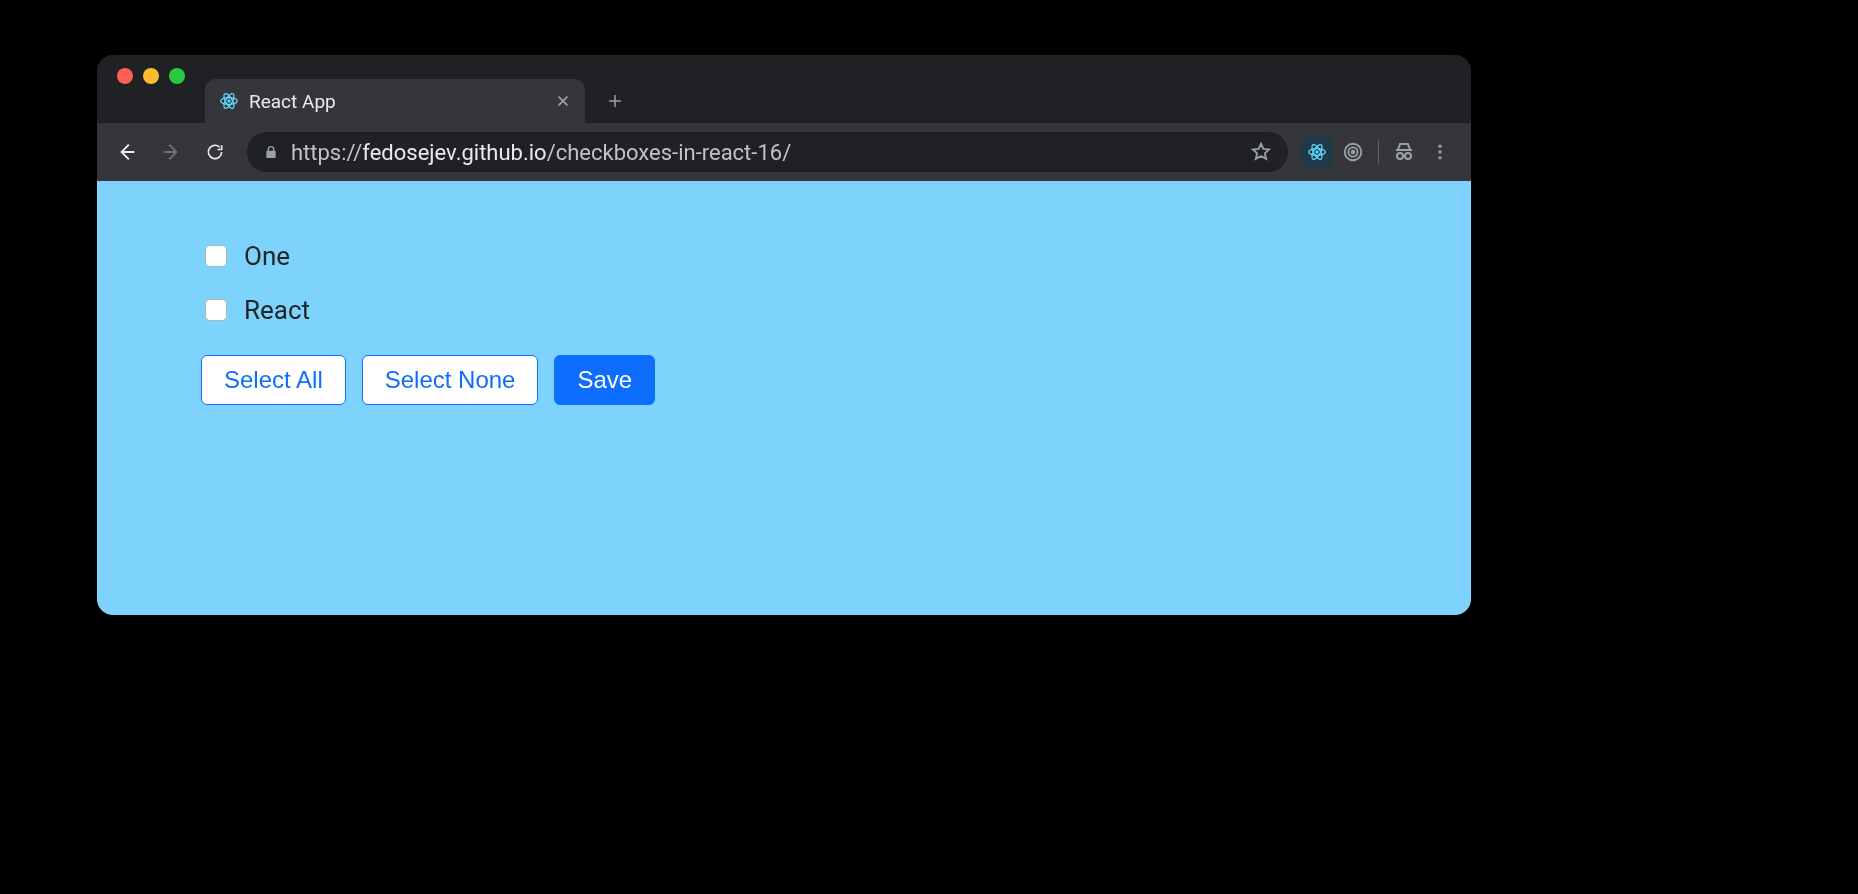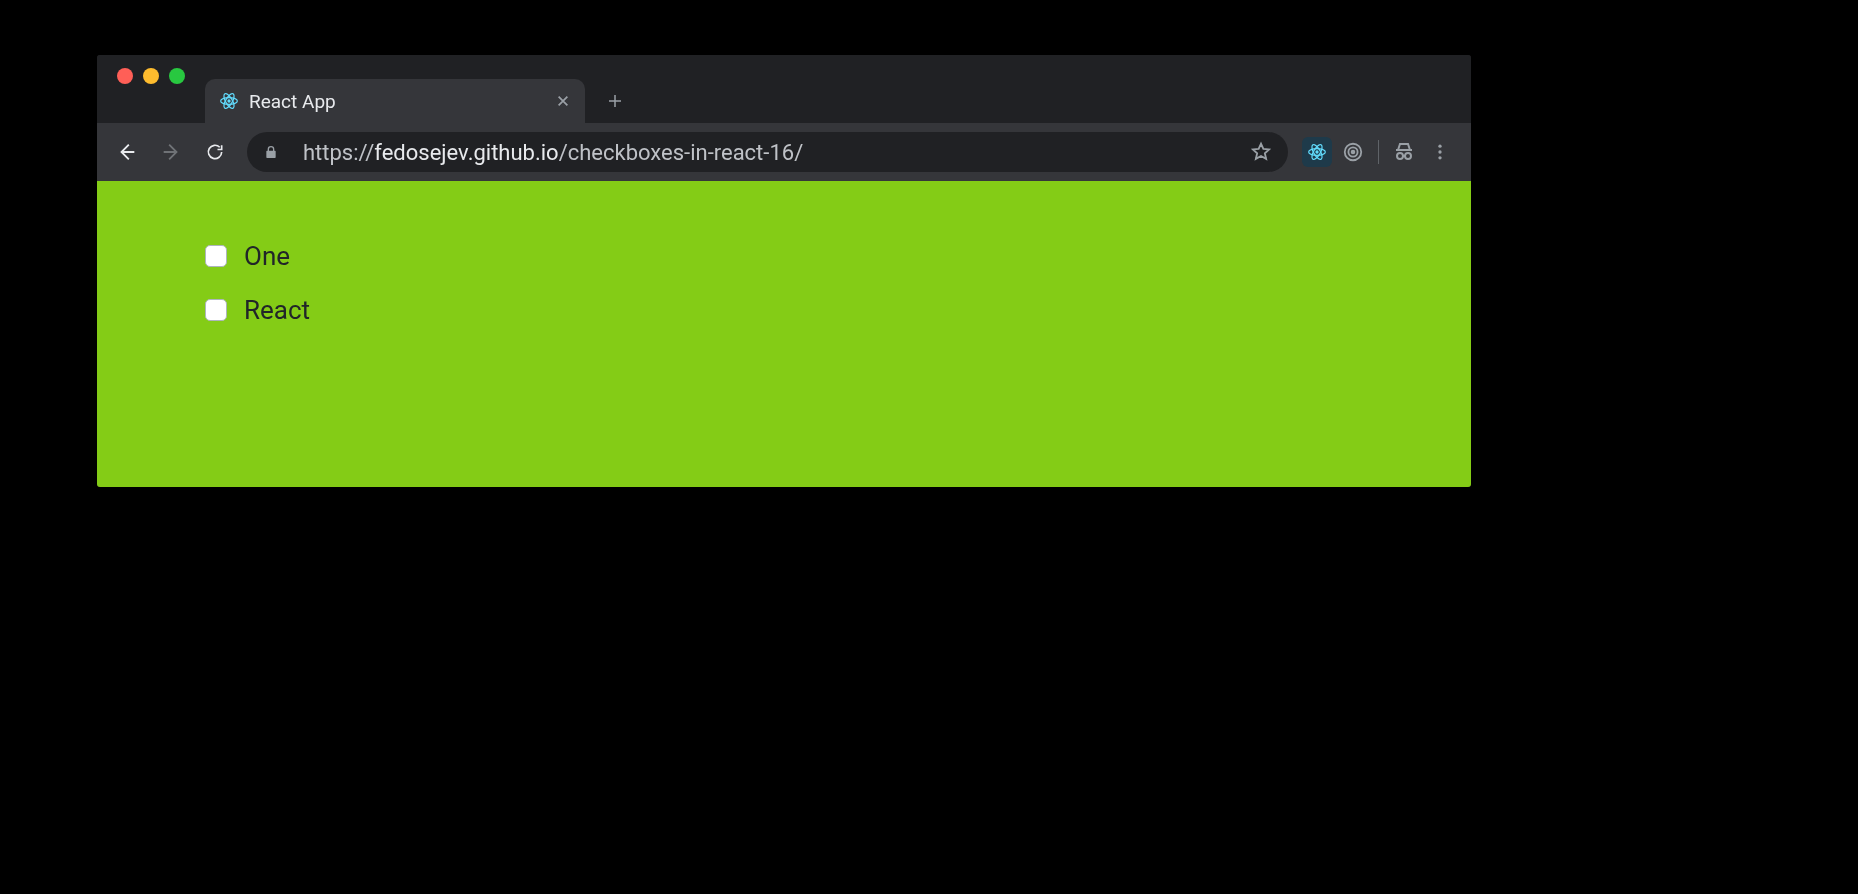--- a/index.html
+++ b/index.html
@@ -14,23 +14,23 @@
   .stage {
     position: relative;
     width: 1858px;
     height: 894px;
   }
   .window {
     position: absolute;
     left: 97px;
     top: 55px;
     width: 1374px;
-    height: 432px;
+    height: 560px;
     background: #202124;
-    border-radius: 3px;
+    border-radius: 16px;
     overflow: hidden;
     box-shadow: 0 30px 60px rgba(0,0,0,0.6);
   }
   .titlebar {
     height: 68px;
     display: flex;
     align-items: flex-end;
     padding-left: 14px;
     background: #202124;
   }
@@ -104,42 +104,42 @@
   }
   .navbtn.dim { color:#6f7276; }
   .omnibox {
     flex: 1;
     height: 40px;
     background: #202124;
     border-radius: 20px;
     display:flex;
     align-items:center;
     padding: 0 16px;
-    gap: 24px;
+    gap: 12px;
     color:#e8eaed;
     margin: 0 8px;
   }
   .omnibox .lock { color:#9aa0a6; width:16px;height:16px;display:flex;align-items:center;justify-content:center;}
   .omnibox .url {
     flex:1;
     font-size: 22px;
     color:#bfc2c7;
     white-space: nowrap;
     overflow: hidden;
   }
   .omnibox .url .host { color:#e8eaed; }
   .omnibox .star { color:#9aa0a6; width:22px;height:22px;display:flex;align-items:center;justify-content:center;}
   .right-icons { display:flex; align-items:center; gap:2px; padding-right:4px;}
   .right-icons .ext {
     width:34px;height:34px;display:flex;align-items:center;justify-content:center;color:#9aa0a6;border-radius:6px;
   }
   .react-ext { background:#1e3a4a; color:#61dafb; border-radius:6px; width:30px;height:30px;}
   .sep { width:1px;height:24px;background:#5f6368;margin:0 6px;}
   .content {
-    background: #84cc16;
+    background: #7dd3fc;
     height: calc(100% - 68px - 58px);
     padding: 60px 16px 0 104px;
     color:#212529;
   }
   .option {
     display:flex;
     align-items:center;
     gap: 14px;
     font-size: 26px;
     margin-bottom: 24px;
@@ -283,16 +283,21 @@
     <div class="content">
       <label class="option">
         <input type="checkbox" style="">
         <span>One</span>
       </label>
       <label class="option">
         <input type="checkbox" style="">
         <span>React</span>
       </label>
 
+      <div class="buttons">
+        <button class="btn btn-outline">Select All</button>
+        <button class="btn btn-outline">Select None</button>
+        <button class="btn btn-primary">Save</button>
+      </div>
     </div>
 
   </div>
 </div>
 
 </body></html>

